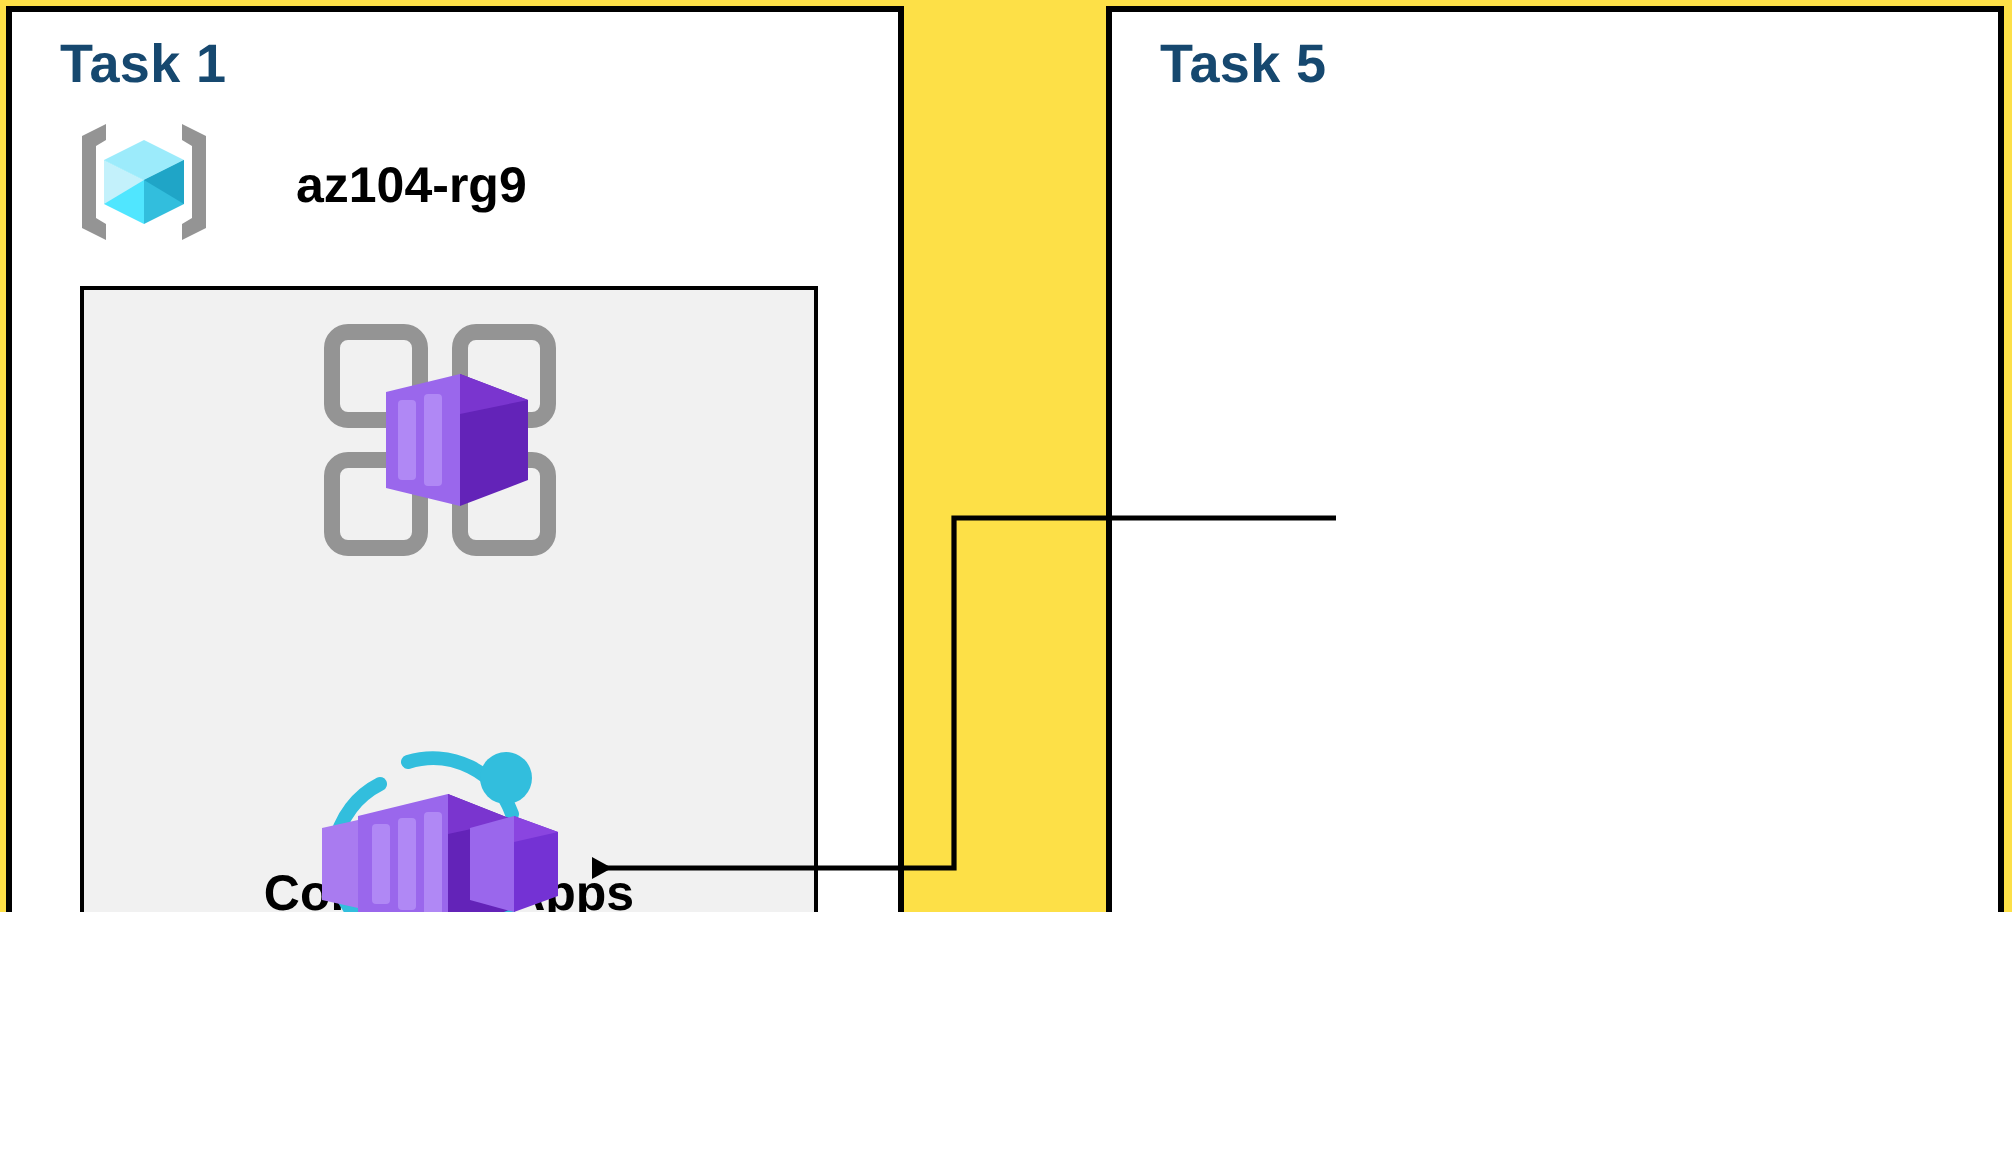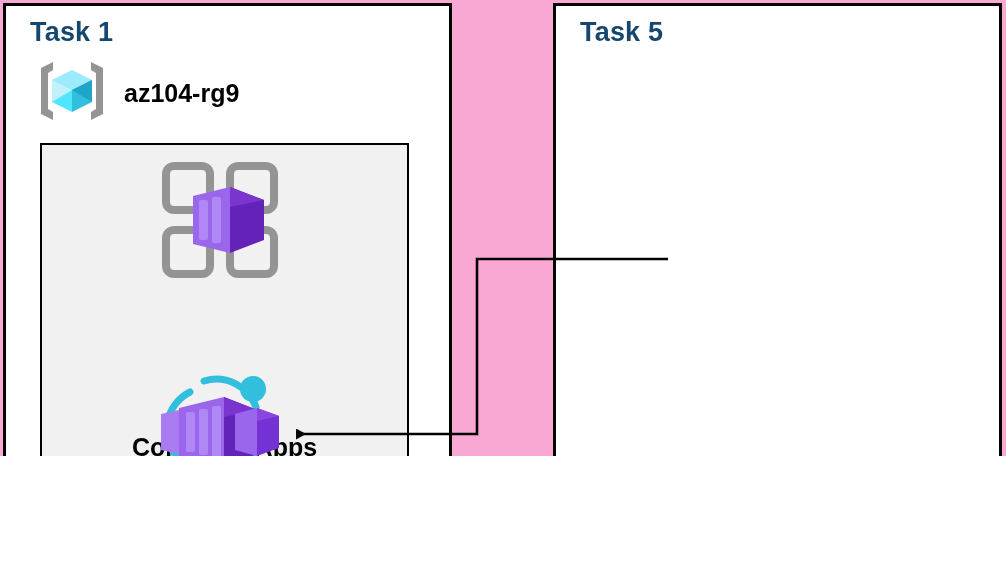--- a/index.html
+++ b/index.html
@@ -7,21 +7,21 @@
     padding: 0;
     background: #ffffff;
   }
   body {
     font-family: "Liberation Sans", sans-serif;
   }
   #canvas {
     position: relative;
     width: 1006px;
     height: 456px;
-    background: #f9a8d4;
+    background: #fde047;
     overflow: hidden;
   }
 
   
   .task-panel {
     position: absolute;
     background: #ffffff;
     border: 3px solid #000000;
     box-sizing: border-box;
   }
@@ -46,20 +46,21 @@
     top: 58px;
     display: flex;
     align-items: center;
     gap: 14px;
   }
   #rg-label {
     font-size: 25px;
     font-weight: bold;
     color: #000000;
     white-space: nowrap;
+    margin-left: 24px;
   }
 
   
   .inner-box {
     position: absolute;
     background: #f1f1f1;
     border: 2px solid #000000;
     box-sizing: border-box;
   }
   #cae-box  { left: 40px;  top: 143px; width: 369px; height: 413px; }

